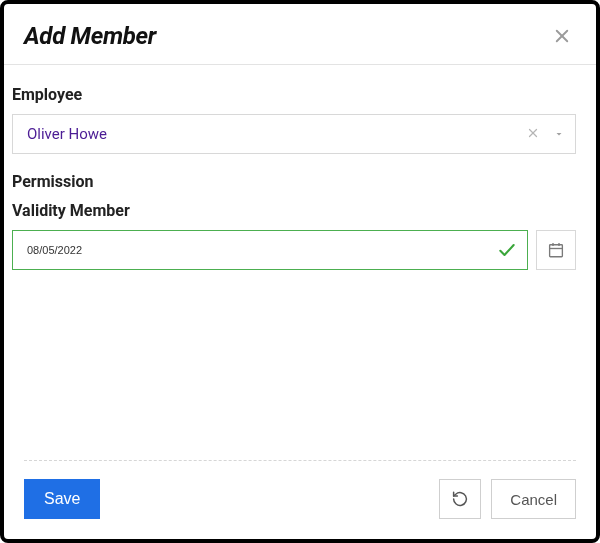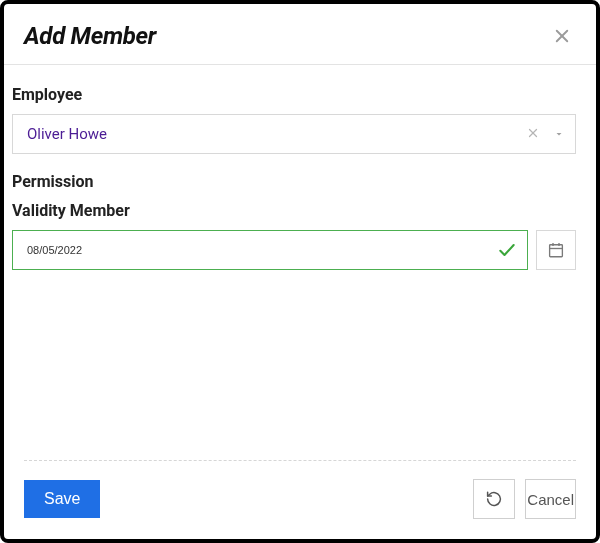--- a/index.html
+++ b/index.html
@@ -116,21 +116,20 @@
     justify-content: center;
     color: #7a7a7a;
     cursor: pointer;
   }
   .cal-btn svg { width: 18px; height: 18px; }
   .modal-footer {
     border-top: 1px dashed #d6d6d6;
     margin: 0 20px;
     padding: 18px 0 20px 0;
     display: flex;
-    align-items: center;
     justify-content: space-between;
     gap: 48px;
   }
   .btn-save {
     background: #1f6fe5;
     color: #fff;
     border: none;
     font-size: 16px;
     padding: 10px 20px;
     cursor: pointer;
@@ -150,21 +149,21 @@
     color: #555;
     cursor: pointer;
   }
   .btn-icon svg { width: 18px; height: 18px; }
   .btn-cancel {
     height: 40px;
     border: 1px solid #cfcfcf;
     background: #fff;
     color: #555;
     font-size: 15px;
-    padding: 0 1px;
+    padding: 0 18px;
     cursor: pointer;
   }
 </style>
 </head>
 <body>
 
 <div class="modal">
 
   <div class="modal-header">
     <h1 class="modal-title">Add Member</h1>

